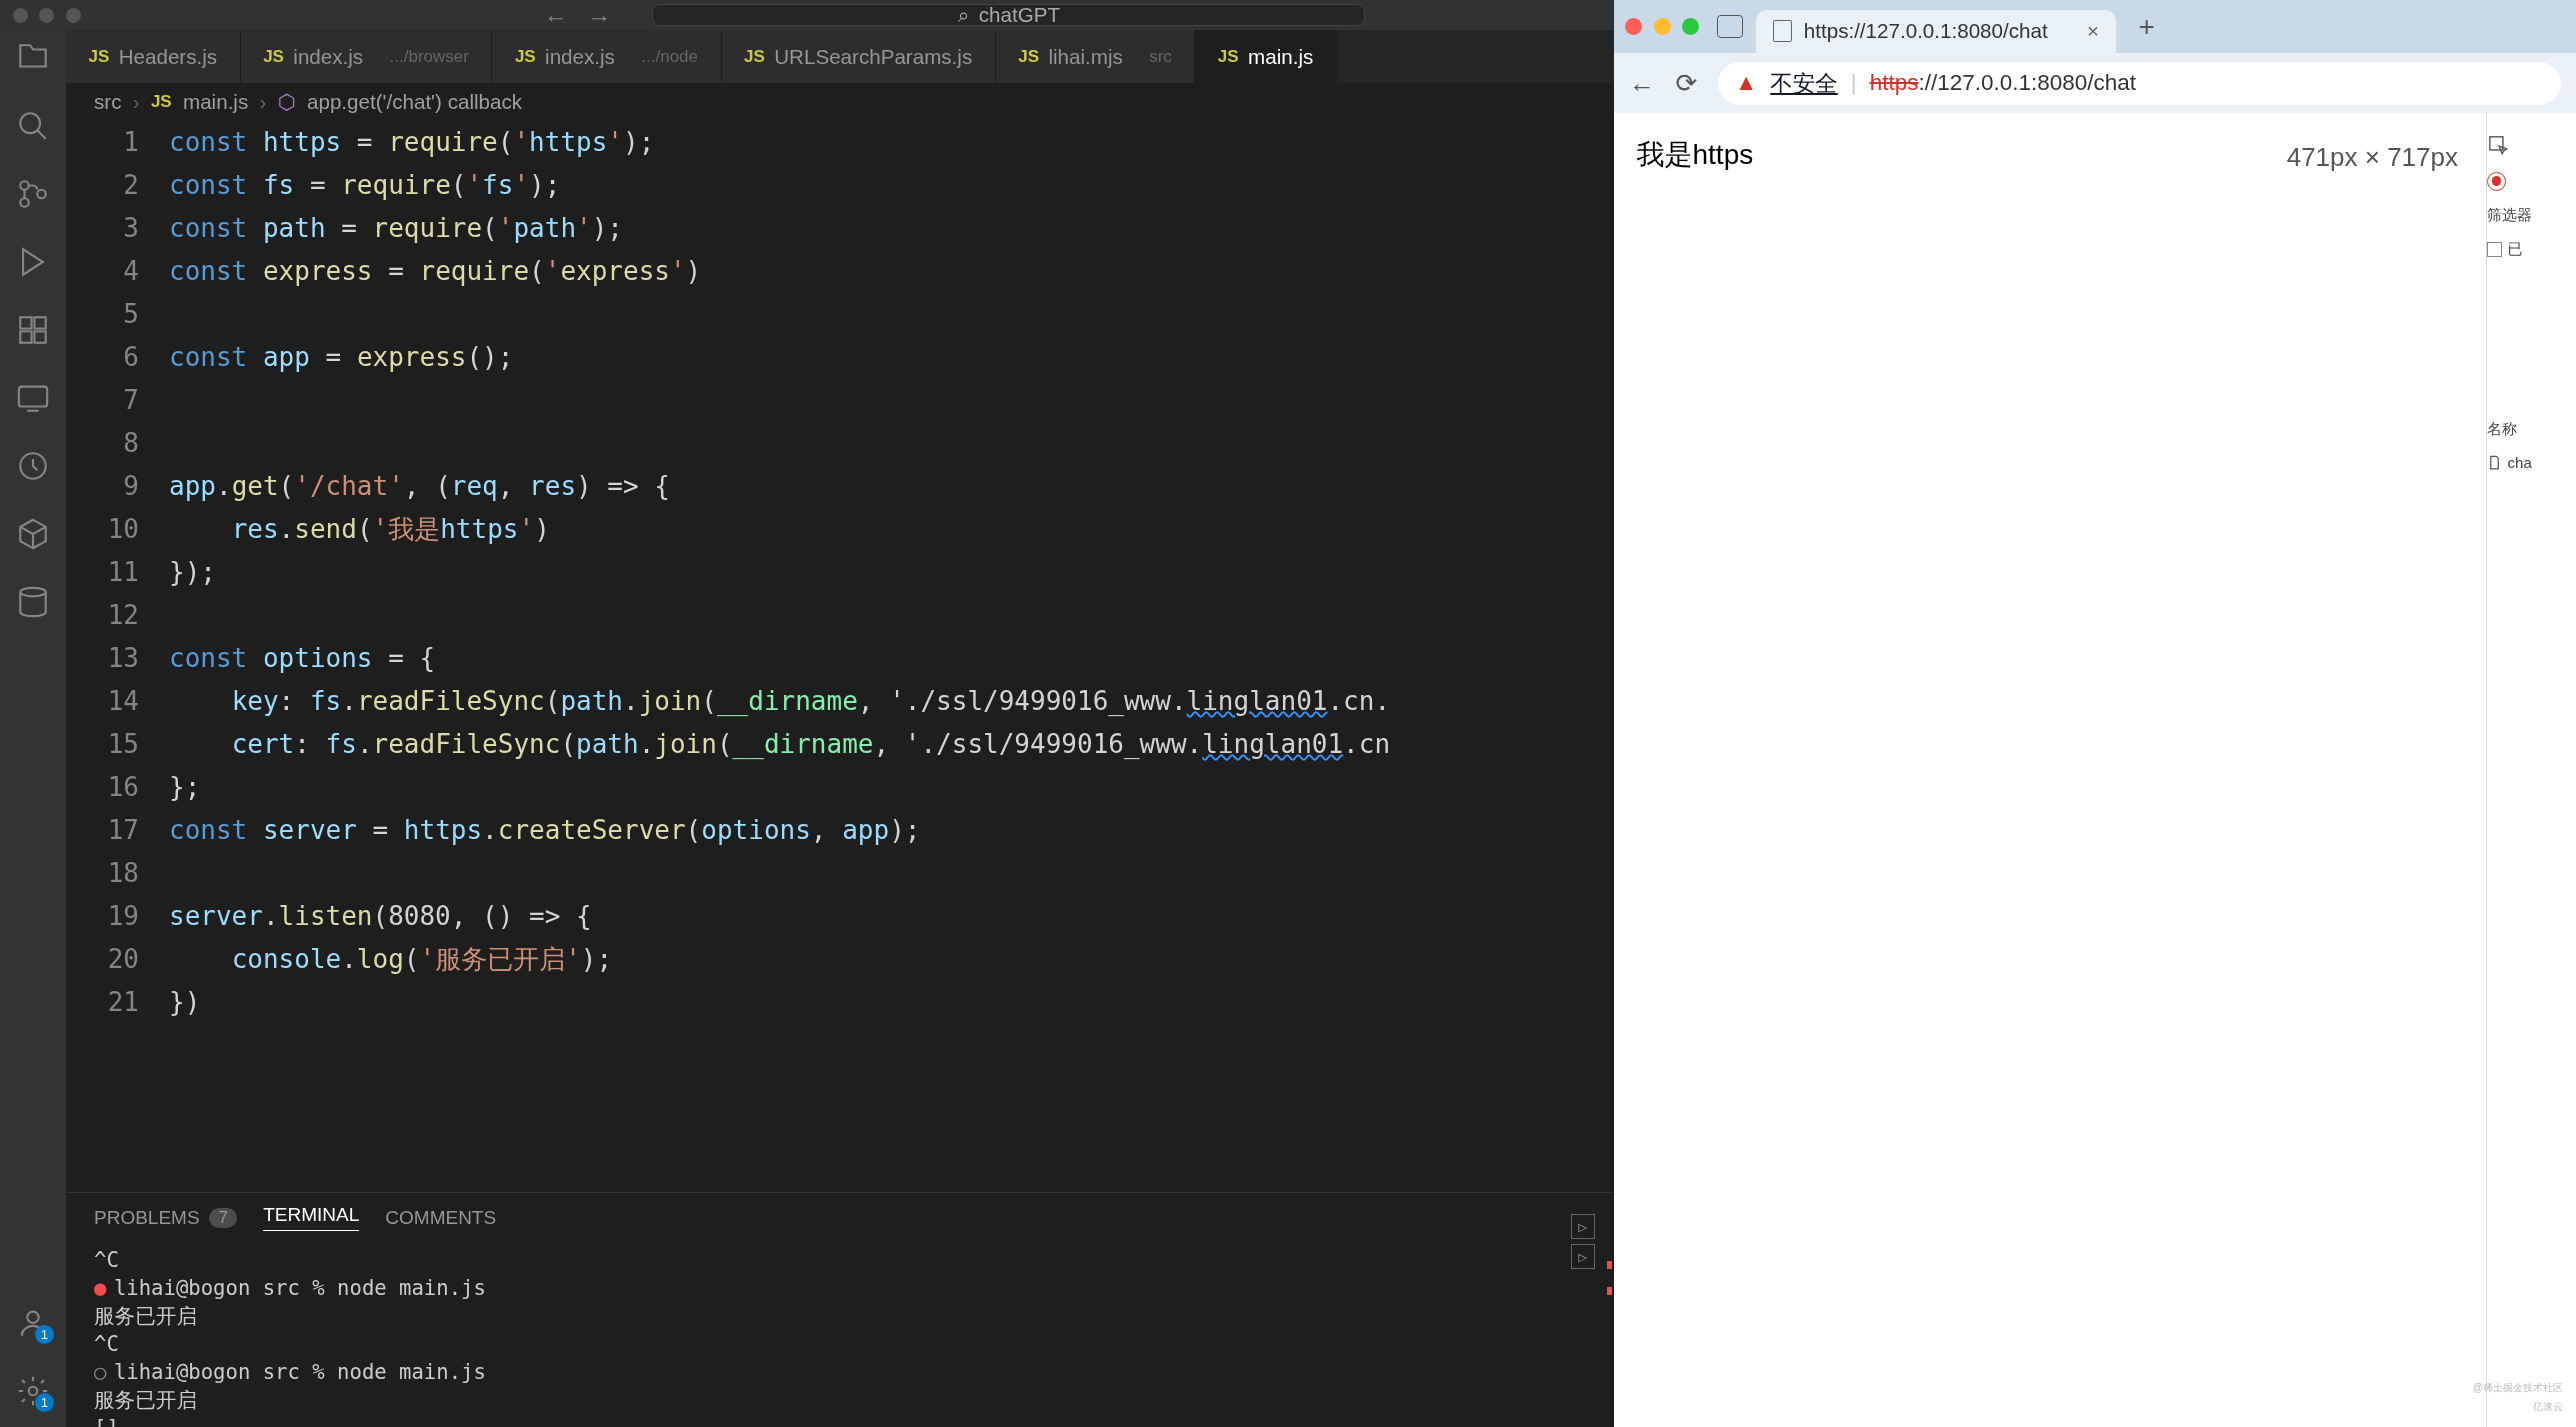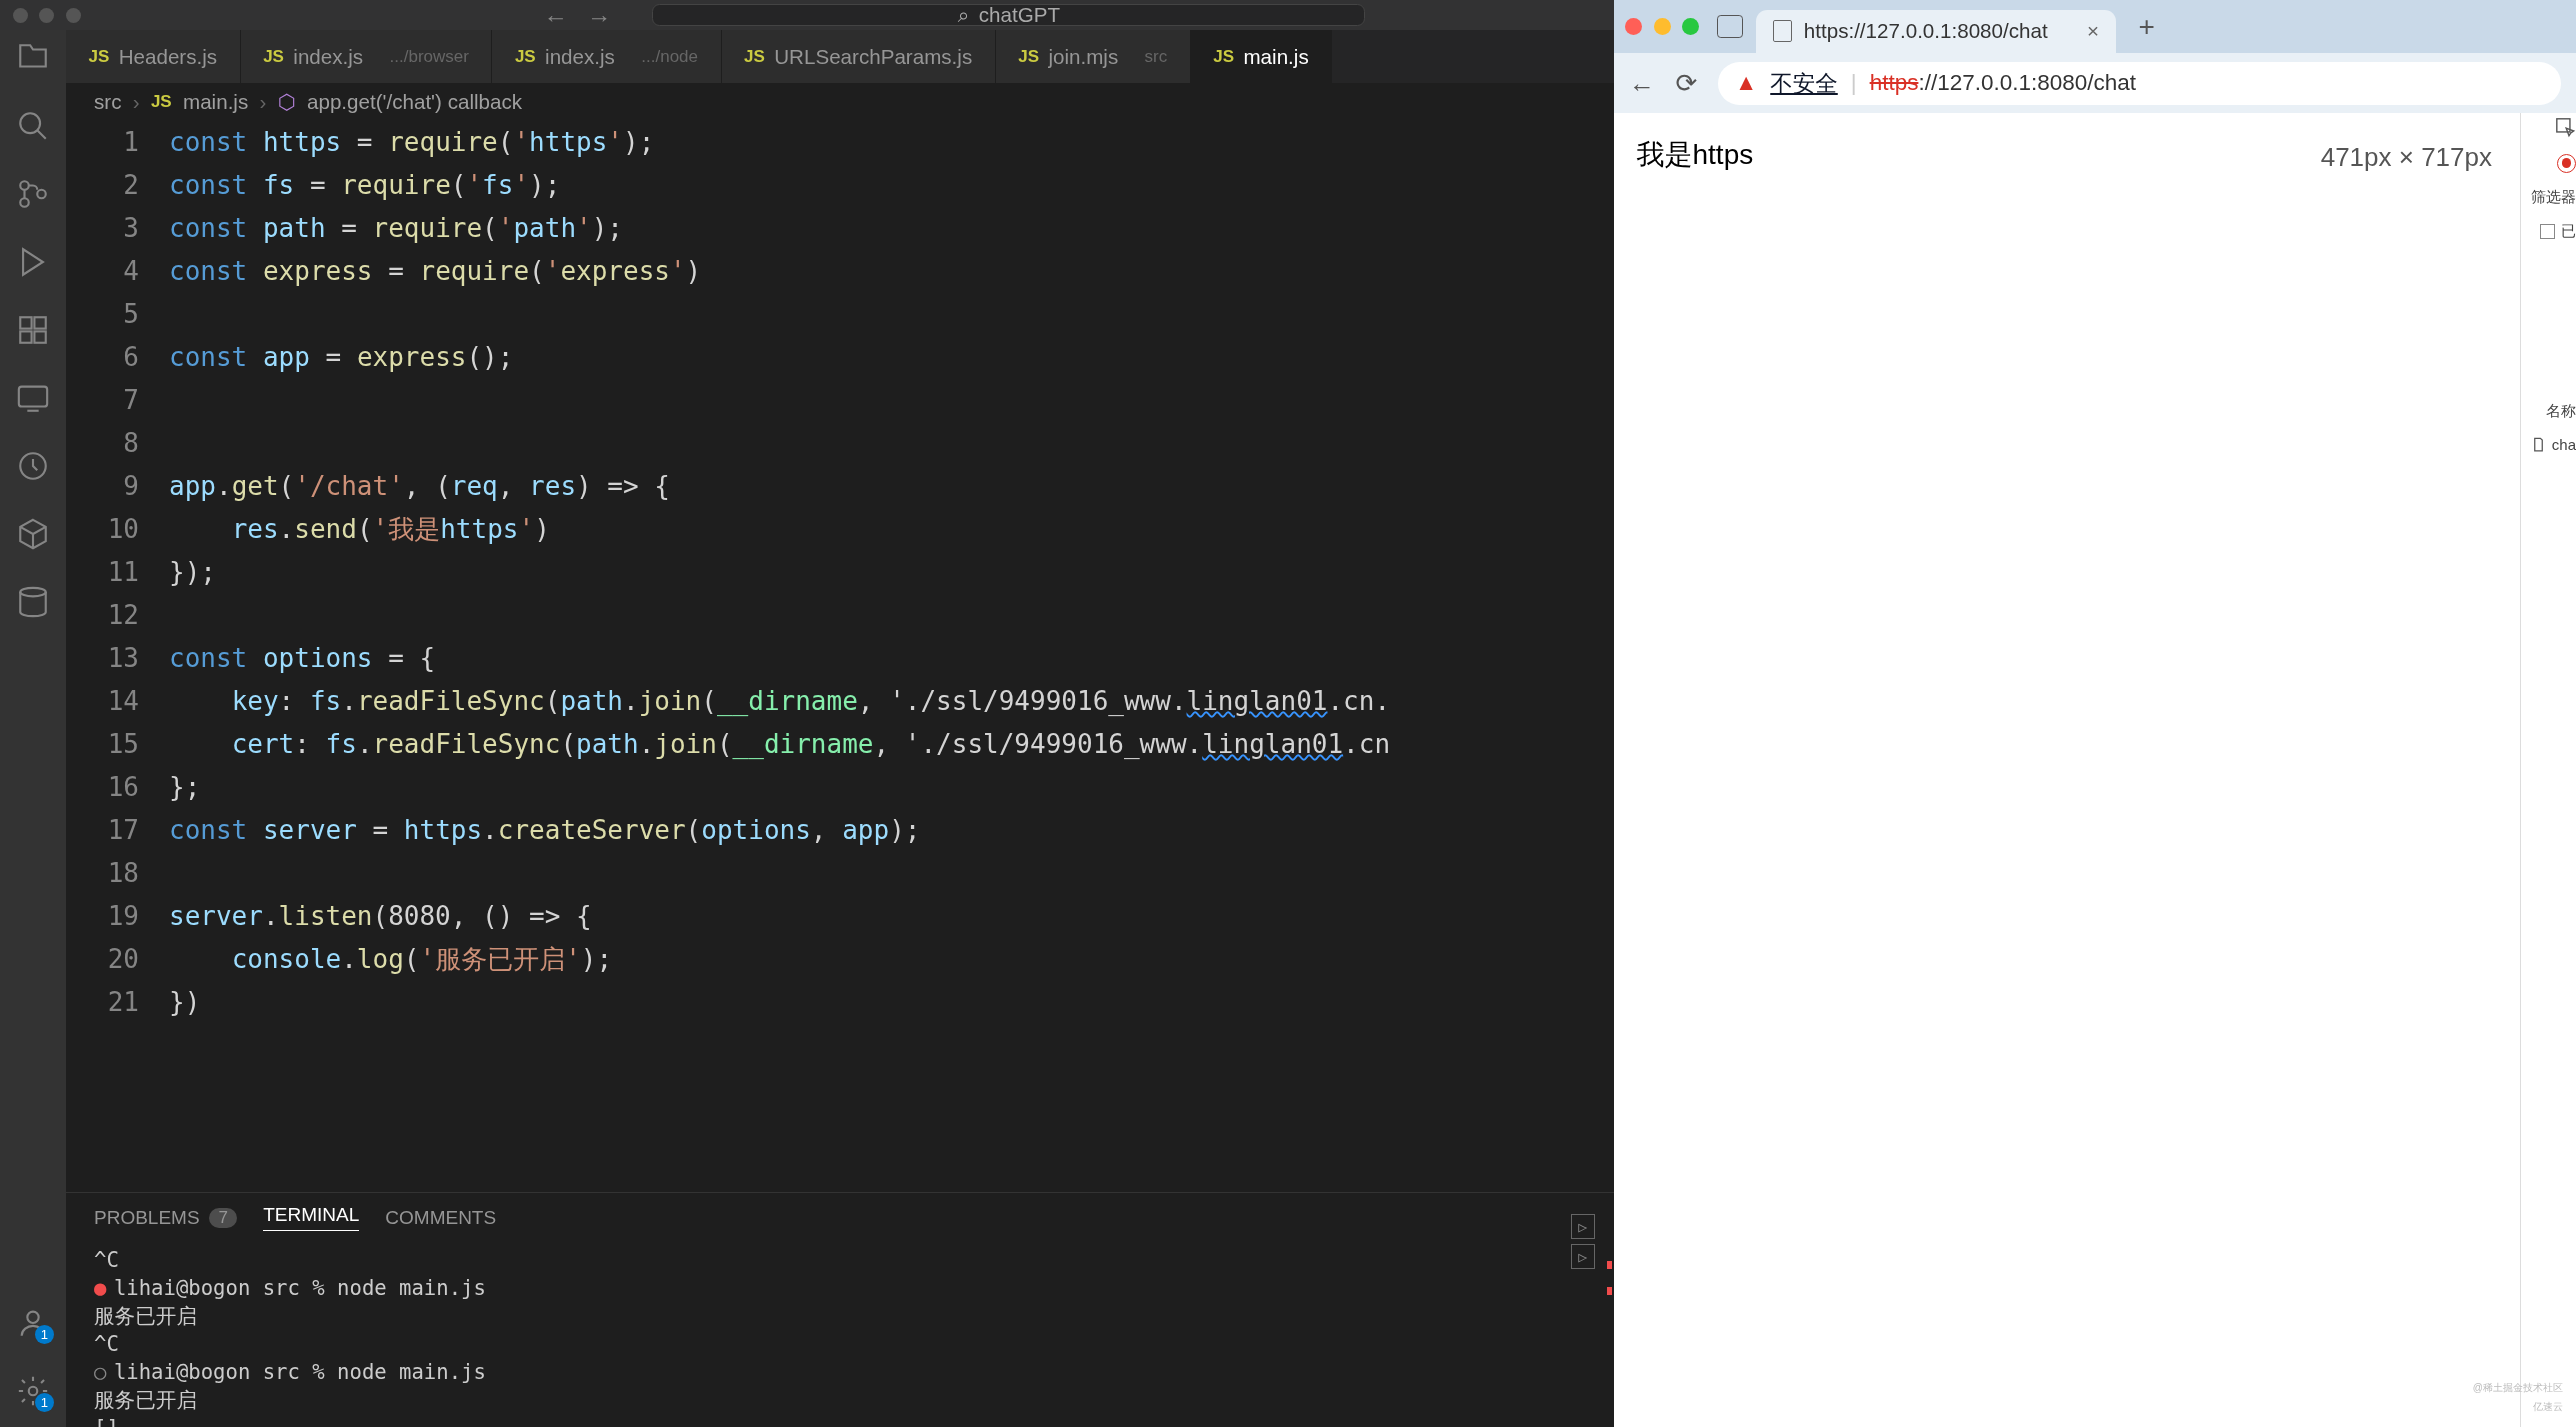--- a/index.html
+++ b/index.html
@@ -180,21 +180,21 @@
 .divider { color:#ccc; }
 .url-https { color:#d93025; text-decoration: line-through; }
 .url-rest { color:#333; }
 
 .b-content {
   flex:1; display:flex; position:relative;
 }
 .page { flex:1; padding: 22.5px; background:#fff; color:#000; font-size:28px; position:relative; }
 .dim-label { position:absolute; top:29px; right:28px; color:#555; font-size:26px; }
 .devtools {
-  width: 56px; border-left:0.9px solid #ddd; display:flex; flex-direction:column; align-items:flex-end; gap:15px; padding-top:3px; font-size:17px; color:#444;
+  width: 90px; border-left:0.9px solid #ddd; display:flex; flex-direction:column; align-items:flex-start; gap:15px; padding-top:21px; font-size:17px; color:#444;
 }
 .dt-item { display:flex; flex-direction:column; align-items:center; gap:3.8px; }
 .rec { width:19px; height:19px; border:1.9px solid #d93025; border-radius:50%; display:flex; align-items:center; justify-content:center; }
 .rec::after { content:""; width:9.4px; height:9.4px; background:#d93025; border-radius:50%; }
 .devlabel { font-size:15px; }
 .cbx { width:15px; height:15px; border:0.9px solid #888; }
 
 .watermark { position:absolute; right:13px; bottom:11.3px; font-size:10px; color:#bbb; text-align:right; line-height:19px;}
 </style>
 </head>
@@ -312,21 +312,21 @@
             <span class="js">JS</span>
             <span>index.js</span>
             <span class="dimpath">.../node</span>
           </div>
         <div class="tab">
             <span class="js">JS</span>
             <span>URLSearchParams.js</span>
           </div>
         <div class="tab">
             <span class="js">JS</span>
-            <span>join.mjs</span>
+            <span>lihai.mjs</span>
             <span class="dimpath">src</span>
           </div>
         <div class="tab active">
             <span class="js">JS</span>
             <span>main.js</span>
           </div>
       </div>
 
       <div class="breadcrumb">
         <span>src</span>

